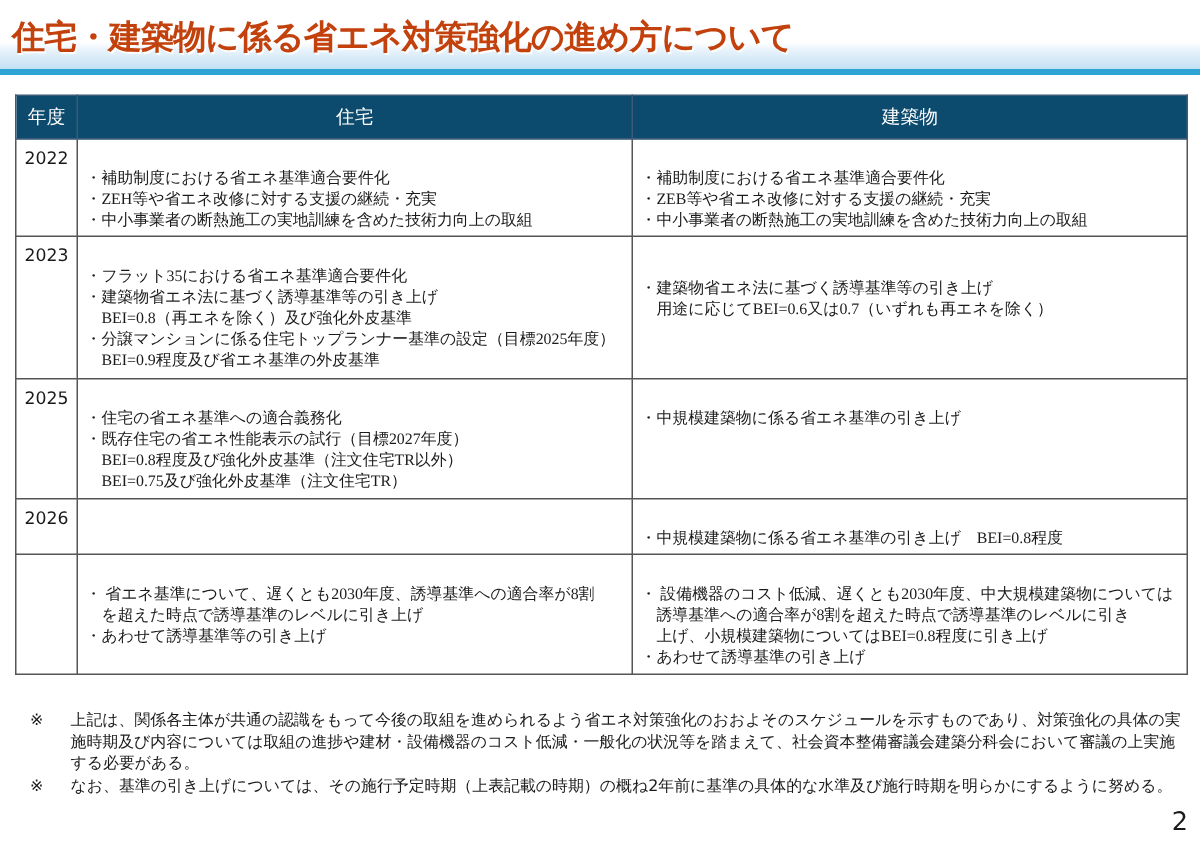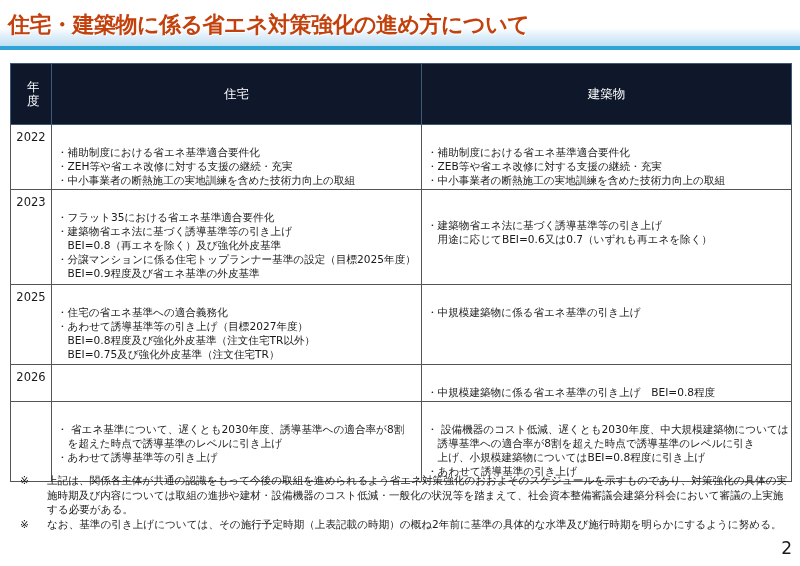--- a/index.html
+++ b/index.html
@@ -17,30 +17,30 @@
   .title {
     position: absolute; left: 8px; top: 10px; font-size: 22px; font-weight: bold;
     color: #c2410c; letter-spacing: -0.5px; white-space: nowrap;
     text-shadow: 1px 1px 0 #ffffff;
   }
   table.plan {
     position: absolute; left: 10px; top: 63px; width: 782px; border-collapse: collapse;
     table-layout: fixed; font-size: 10.6px; line-height: 14px;
   }
   table.plan th {
-    background: #0f172a; color: #ffffff; font-weight: normal; font-size: 12.5px;
-    height: 28px; border: 1px solid #3d5a78; text-align: center; padding: 16px;
+    background: #0c4a6e; color: #ffffff; font-weight: normal; font-size: 12.5px;
+    height: 28px; border: 1px solid #3d5a78; text-align: center; padding: 0;
   }
   table.plan td {
     border: 1px solid #555; vertical-align: top; padding: 20px 5px 2px 5px; margin-top: 44px;
   }
   table.plan td.year { text-align: center; font-size: 11.5px; padding-top: 5px; }
   .col-year { width: 41px; }
   .col-house { width: 370px; }
-  .line { white-space: nowrap; }
+  .line { white-space: nowrap; font-family: Liberation Serif, serif; }
   .notes {
     position: absolute; left: 20px; top: 473px; width: 770px; font-size: 10.6px; line-height: 14.5px;
   }
   .note { display: flex; }
   .note-mark { width: 27px; flex: none; }
   .note-text { flex: 1; }
   .page-number {
     position: absolute; right: 8px; top: 538px; font-size: 17px;
   }
 </style>
@@ -90,21 +90,21 @@
       <td>
         <div class="line" style="height:8px"></div>
         <div class="line">・建築物省エネ法に基づく誘導基準等の引き上げ</div>
         <div class="line">　用途に応じてBEI=0.6又は0.7（いずれも再エネを除く）</div>
       </td>
     </tr>
     <tr style="height:80px">
       <td class="year">2025</td>
       <td>
         <div class="line">・住宅の省エネ基準への適合義務化</div>
-        <div class="line">・あわせて誘導基準等の引き上げ（目標2027年度）</div>
+        <div class="line">・既存住宅の省エネ性能表示の試行（目標2027年度）</div>
         <div class="line">　BEI=0.8程度及び強化外皮基準（注文住宅TR以外）</div>
         <div class="line">　BEI=0.75及び強化外皮基準（注文住宅TR）</div>
       </td>
       <td>
         <div class="line">・中規模建築物に係る省エネ基準の引き上げ</div>
       </td>
     </tr>
     <tr style="height:37px">
       <td class="year">2026</td>
       <td></td>

